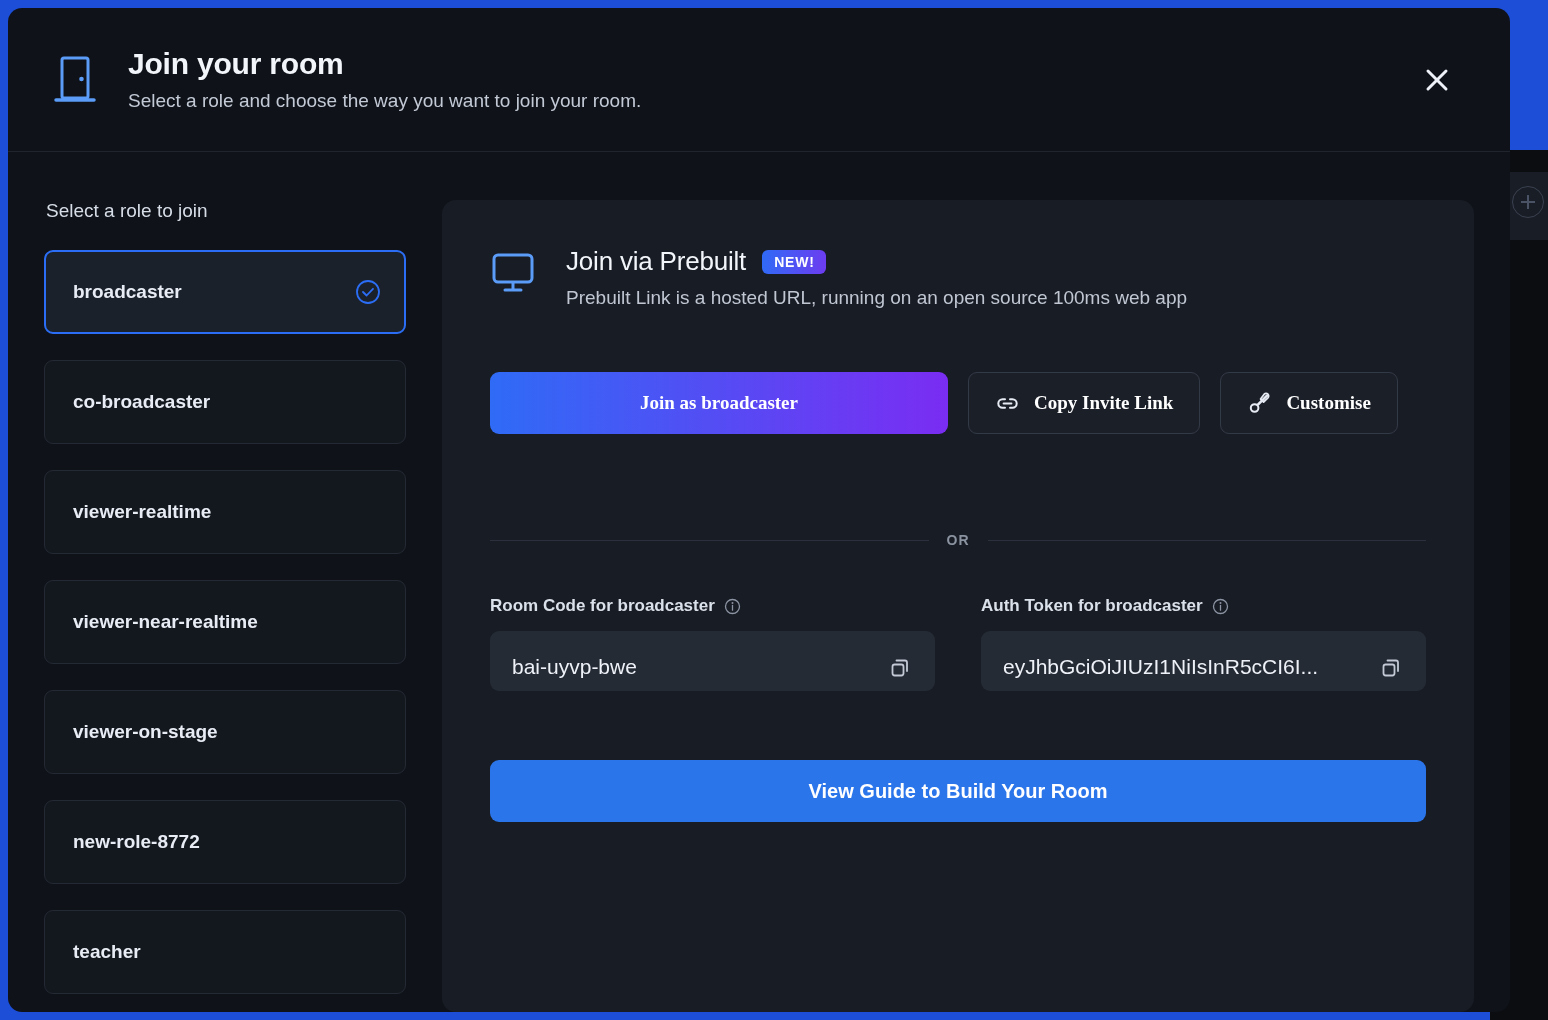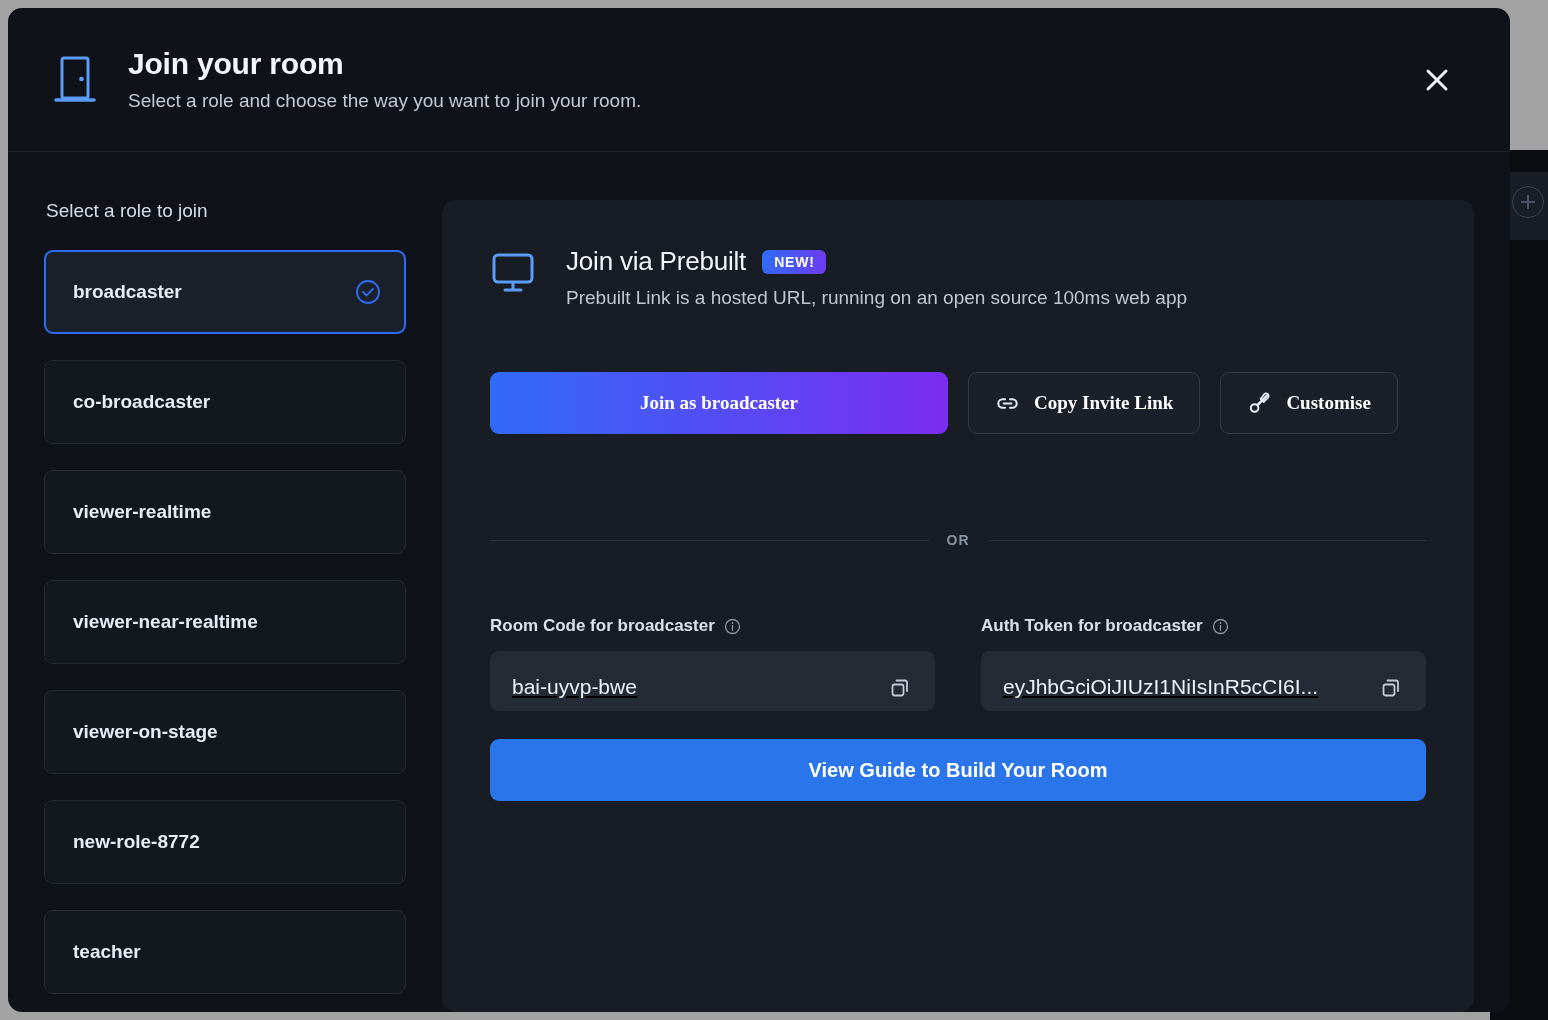--- a/index.html
+++ b/index.html
@@ -10,21 +10,21 @@
     height: 1020px;
     background: #000000;
     font-family: "Liberation Sans", sans-serif;
     overflow: hidden;
   }
 
   #root {
     position: relative;
     width: 1548px;
     height: 1020px;
-    background: #a3a3a3;
+    background: #1d4ed8;
   }
 
   
   .bg-strip {
     position: absolute;
     top: 150px;
     right: 0;
     width: 58px;
     height: 870px;
     background: #0b0d11;
@@ -242,41 +242,40 @@
     color: #8b93a1;
     letter-spacing: 1px;
   }
 
   
   .sdk-head { margin-top: 62px; }
 
   .field-row {
     display: flex;
     gap: 46px;
-    margin-top: 68px;
+    margin-top: 48px;
   }
   .field { flex: 1; min-width: 0; }
   .field-label {
     display: flex;
     align-items: center;
     gap: 9px;
     font-size: 17px;
     font-weight: 700;
     color: #dbe1ea;
     margin-bottom: 15px;
   }
   .field-box {
     height: 60px;
     background: #252b35;
     border-radius: 9px;
     display: flex;
     align-items: center;
     padding: 12px 17px 0 22px;
     gap: 12px;
-    text-decoration: underline;
   }
   .field-value {
     flex: 1;
     font-size: 21px;
     color: #eef2f8;
     font-weight: 400;
     white-space: nowrap;
     overflow: hidden;
     text-overflow: clip;
   }
@@ -284,21 +283,21 @@
     flex: none;
     background: transparent;
     border: none;
     cursor: pointer;
     display: flex;
     align-items: center;
     padding: 4px;
   }
 
   .btn-guide {
-    margin-top: 28px;
+    margin-top: 69px;
     width: 100%;
     height: 62px;
     background: #2b75eb;
     border-radius: 9px;
     color: #ffffff;
     font-size: 20px;
     font-weight: 700;
     border: none;
     cursor: pointer;
     font-family: "Liberation Sans", sans-serif;

